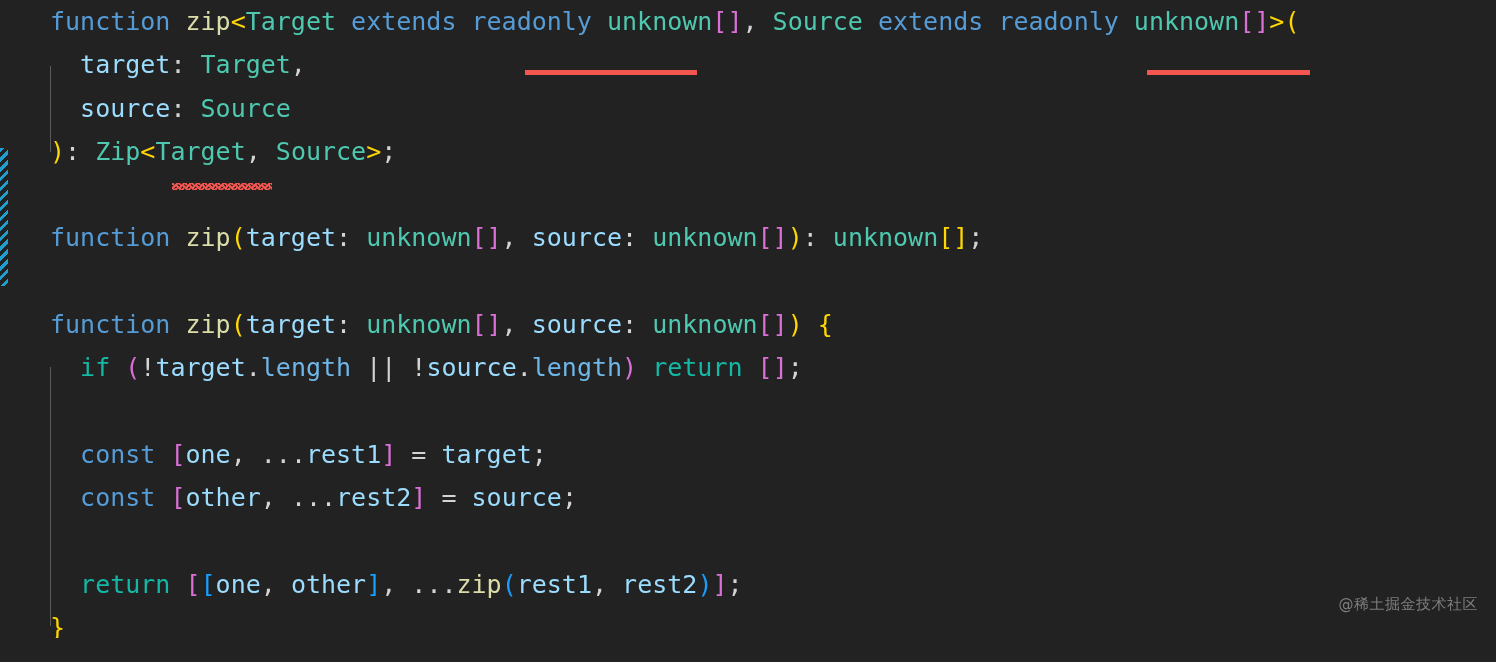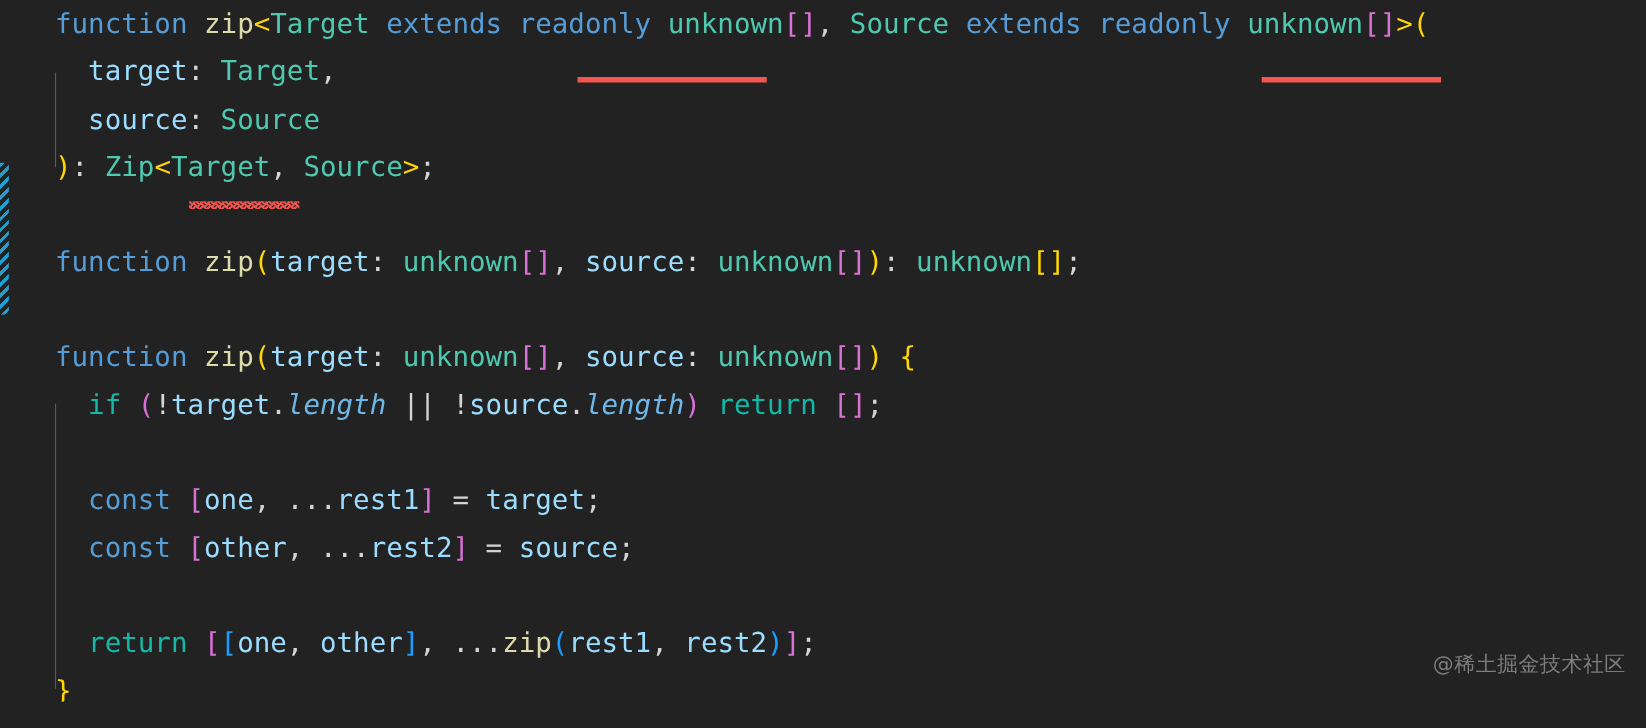--- a/index.html
+++ b/index.html
@@ -51,21 +51,21 @@
     white-space: pre;
     position: relative;
   }
 
   
   .kw        { color: #569cd6; }   
   .ctrl      { color: #14b8a6; }   
   .fn        { color: #dcdcaa; }   
   .type      { color: #4ec9b0; }   
   .var       { color: #9cdcfe; }   
-  .prop      { color: #6fb7e8; font-style: italic; }   
+  .prop      { color: #6fb7e8; }   
   .punc      { color: #d4d4d4; }   
   .br1       { color: #ffd602; }   
   .br2       { color: #da70d6; }   
   .br3       { color: #179fff; }   
 
   
   .redbar {
     position: absolute;
     height: 5px;
     background: #f4554f;
@@ -82,21 +82,21 @@
     background-position: 0 0, 3.3px 0;
     background-repeat: repeat-x, repeat-x;
   }
 
   
   #watermark {
     position: absolute;
     right: 18px;
     bottom: 12px;
     font-family: "DejaVu Sans", "Liberation Sans", sans-serif;
-    font-size: 19px;
+    font-size: 15px;
     color: #7d7d7d;
     letter-spacing: 0.5px;
     user-select: none;
   }
 </style>
 </head>
 <body>
 
 <div id="editor">
 

